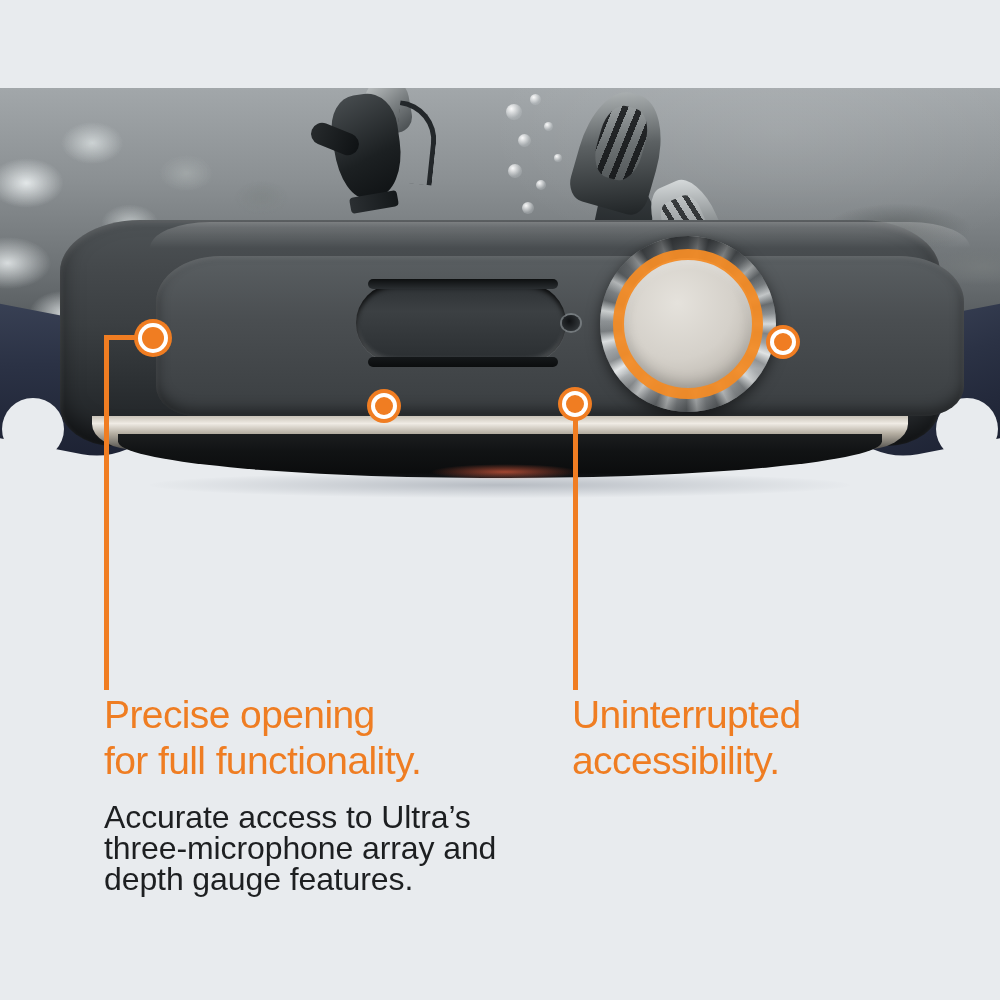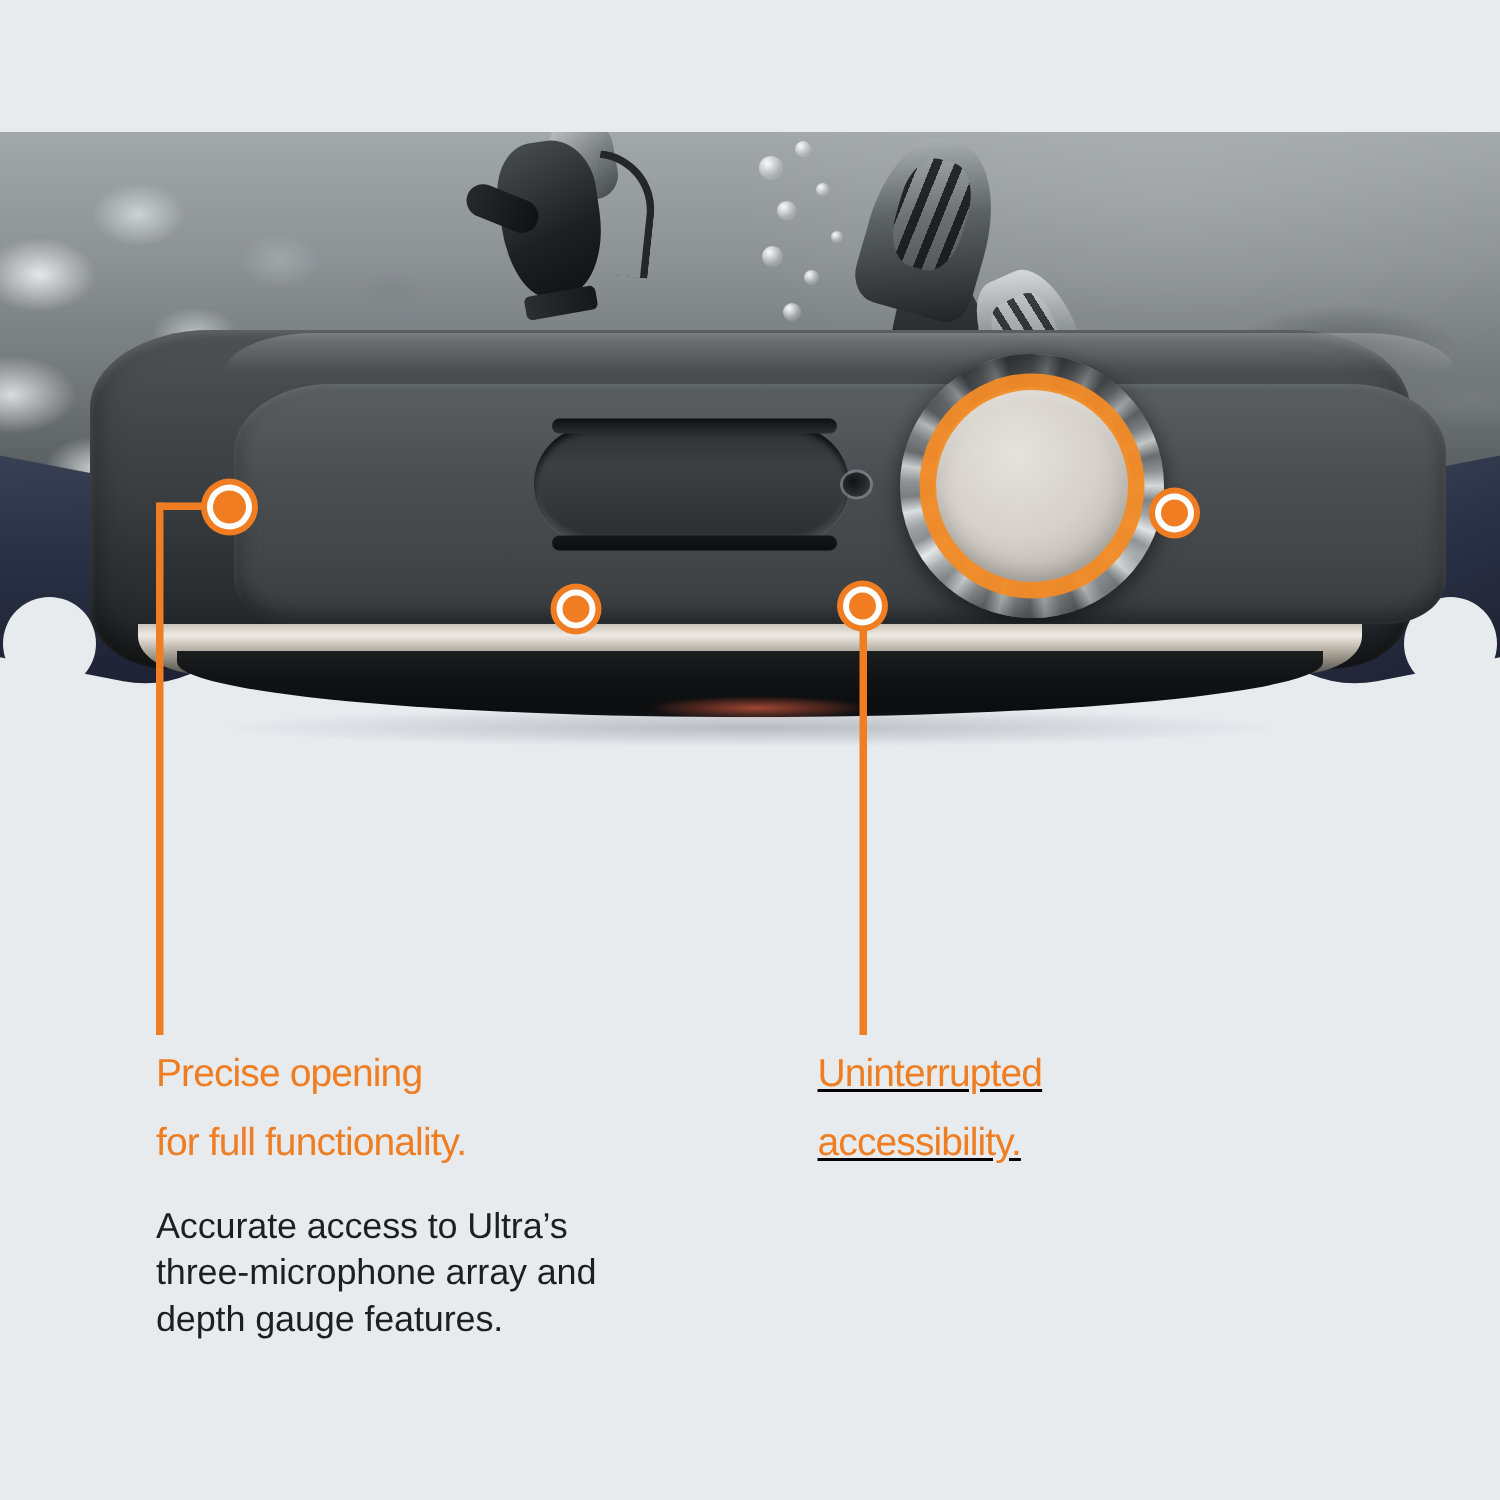--- a/index.html
+++ b/index.html
@@ -249,27 +249,27 @@
   .dot {
     position: absolute; border-radius: 50%;
     background: var(--acc);
     box-shadow: 0 0 0 4px #fff, 0 0 0 8px var(--acc);
   }
   .leader { position: absolute; background: var(--acc); }
 
   
   .col { position: absolute; top: 692px; }
   .col-left  { left: 104px; width: 430px; }
-  .col-right { left: 545px; width: 400px; text-decoration: underline; }
+  .col-right { left: 572px; width: 400px; }
   .headline {
-    color: #ef7d22; font-size: 26px; line-height: 46px;
+    color: #ef7d22; font-size: 39px; line-height: 46px;
     font-weight: 400; letter-spacing: -.6px; white-space: pre-line;
   }
   .body {
-    margin-top: 18px; color: #1d1f21; font-size: 24px; line-height: 31px;
+    margin-top: 18px; color: #1d1f21; font-size: 32px; line-height: 31px;
     font-weight: 400; letter-spacing: -.1px; white-space: pre-line;
   }
 </style>
 </head>
 <body>
 
 <div id="page">
 
   <div class="photo-band">
     <div class="photo-water"></div>

